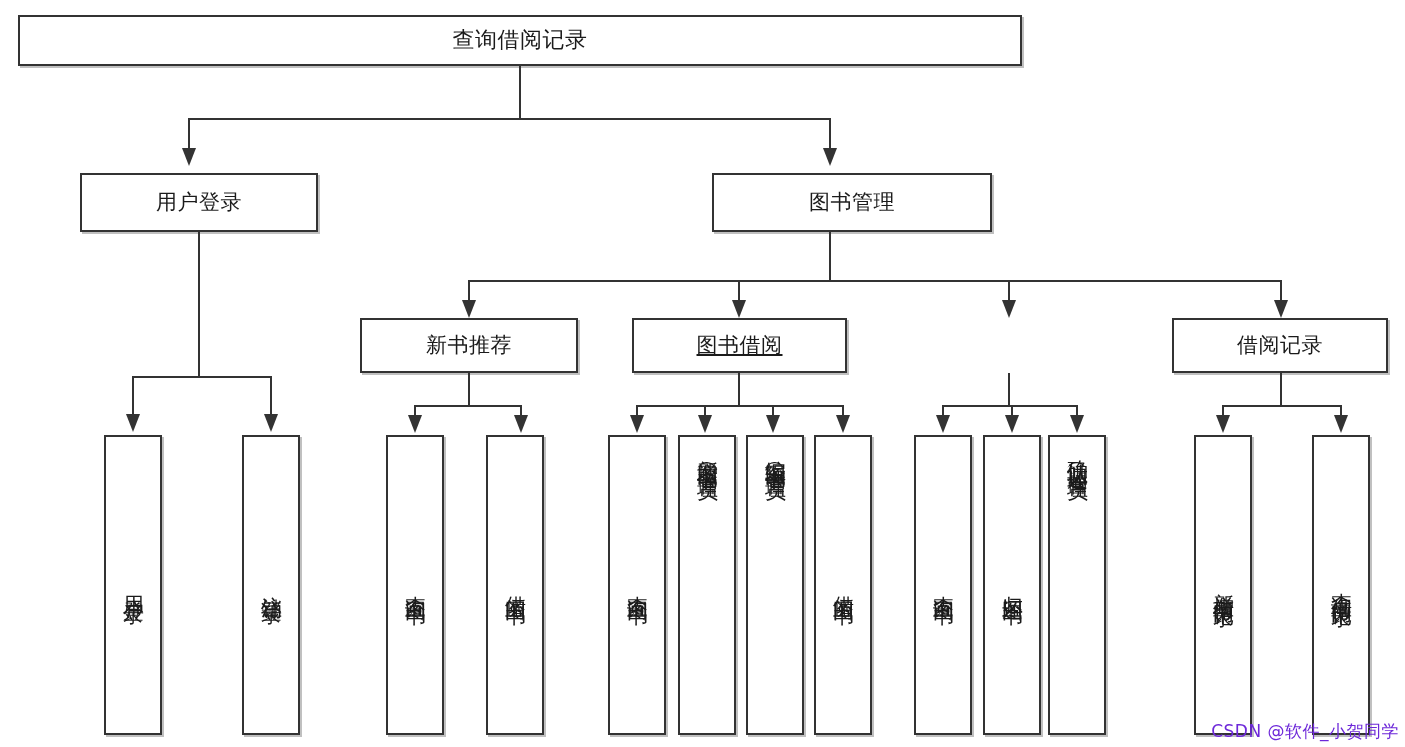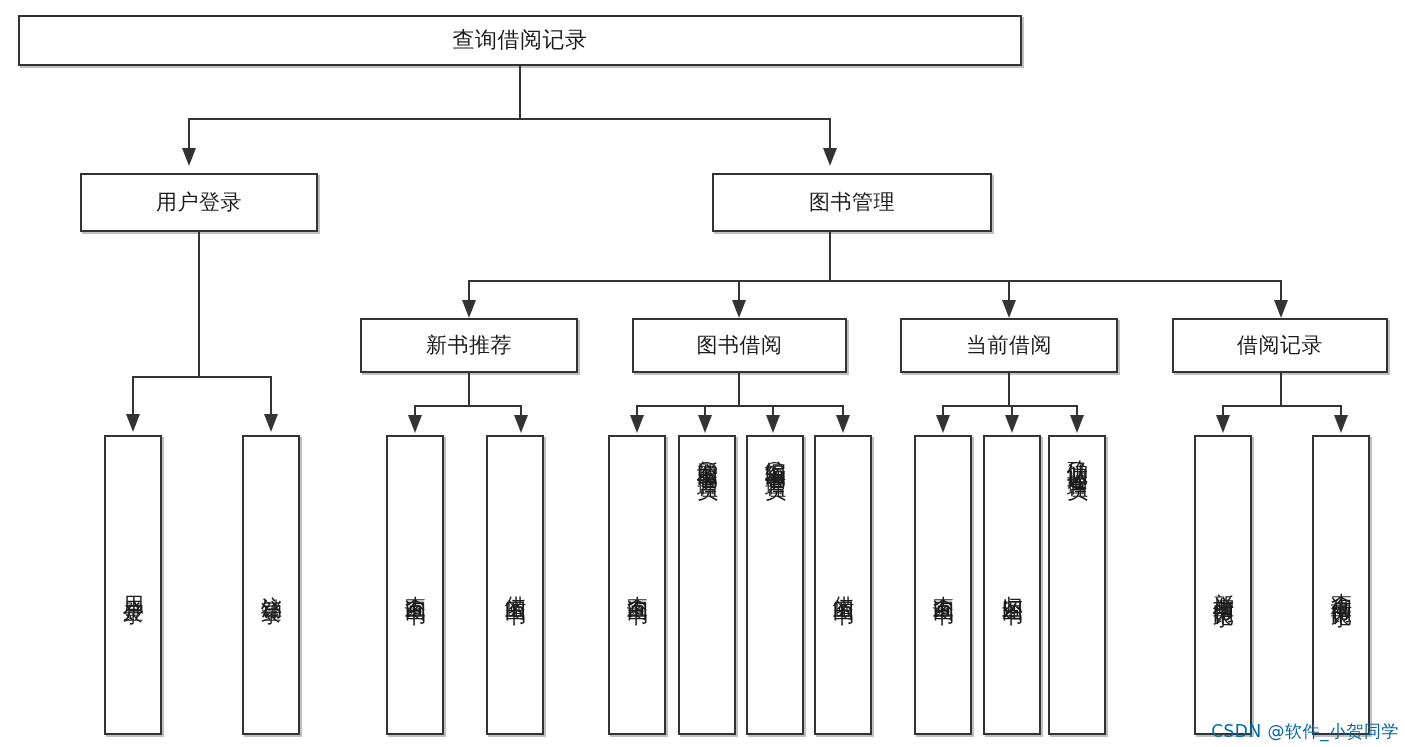--- a/index.html
+++ b/index.html
@@ -79,21 +79,21 @@
     border-right: 7px solid transparent;
     border-top: 18px solid #333333;
   }
 
   
   #watermark {
     position: absolute;
     right: 6px;
     bottom: 4px;
     font-size: 17px;
-    color: #0369a1;
+    color: #6d28d9;
     white-space: nowrap;
     letter-spacing: 0.5px;
     font-family: "DejaVu Sans", "Liberation Sans", sans-serif;
   }
 </style>
 </head>
 <body>
 
 <div id="canvas">
 
@@ -134,27 +134,24 @@
   <div class="arrow" style="left:732px; top:300px;"></div>
   <div class="ln v" style="left:1008px; top:280px; width:2px; height:22px;"></div>
   <div class="arrow" style="left:1002px; top:300px;"></div>
   <div class="ln v" style="left:1280px; top:280px; width:2px; height:22px;"></div>
   <div class="arrow" style="left:1274px; top:300px;"></div>
 
   <div class="node horiz" style="left:360px; top:318px; width:218px; height:55px;">
     <span class="label">新书推荐</span>
   </div>
 
-  <div class="node horiz" style="left:632px; top:318px; width:215px; height:55px;">
+  <div class="node horiz" style="left:632px; top:318px; width:215px; height:55px;text-decoration:underline;">
     <span class="label">图书借阅</span>
   </div>
 
-  <div class="node horiz" style="left:900px; top:318px; width:218px; height:55px;">
-    <span class="label">当前借阅</span>
-  </div>
 
   <div class="node horiz" style="left:1172px; top:318px; width:216px; height:55px;align-items:center;">
     <span class="label">借阅记录</span>
   </div>
 
   <div class="ln v" style="left:468px; top:373px; width:2px; height:34px;"></div>
   <div class="ln h" style="left:414px; top:405px; width:108px; height:2px;"></div>
   <div class="ln v" style="left:414px; top:405px; width:2px; height:12px;"></div>
   <div class="arrow" style="left:408px; top:415px;"></div>
   <div class="ln v" style="left:520px; top:405px; width:2px; height:12px;"></div>

